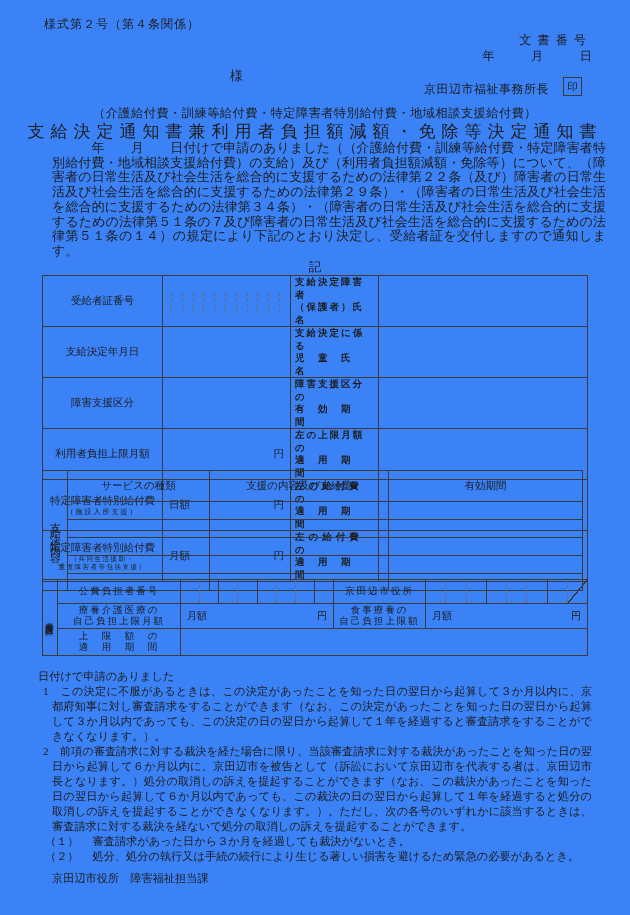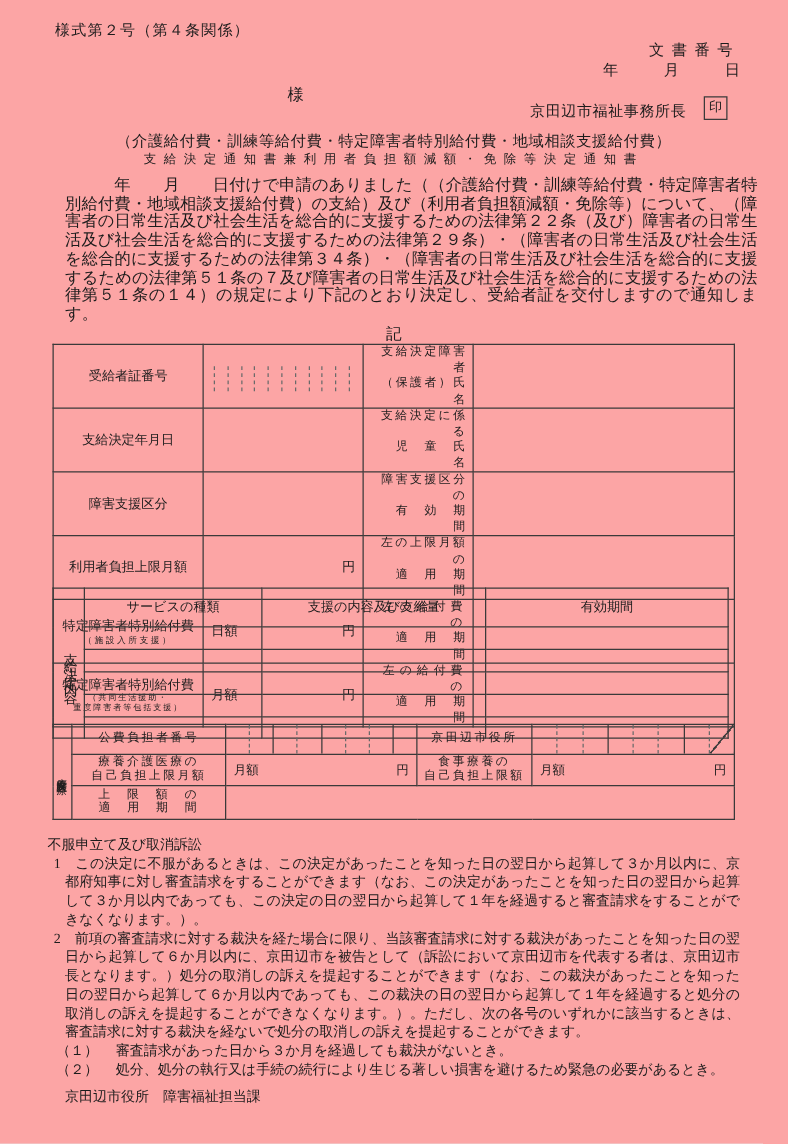--- a/index.html
+++ b/index.html
@@ -1,52 +1,52 @@
 <!DOCTYPE html>
 <html><head>
 <meta charset="utf-8">
 <style>
   html,body{margin:0;padding:0;background:#e8e8e8;}
   .page{
     position:relative;width:630px;height:915px;margin:0 auto;
-    background:#fca5a5;color:#1c1c1c;overflow:hidden;
+    background:#3b82f6;color:#1c1c1c;overflow:hidden;
     font-family:"Liberation Serif","DejaVu Serif",serif;
   }
   .abs{position:absolute;}
 
   
   .form-no{top:16px;left:44px;font-size:12px;letter-spacing:1px;}
   .docnum-block{top:33px;left:300px;width:292px;text-align:right;font-size:12.2px;line-height:15.5px;}
   .docnum-block .l1{letter-spacing:6px;}
   .addressee{top:67px;left:230px;font-size:13px;}
   .issuer{top:81px;left:424px;font-size:12px;letter-spacing:0.5px;}
   .seal-box{top:77px;left:563px;width:17px;height:17px;border:1px solid #3a3a3a;
     font-size:10.5px;line-height:17px;text-align:center;}
 
   
   .subtitle{top:105px;left:21px;width:588px;font-size:12.2px;text-align:center;letter-spacing:0.5px;}
-  .main-title{top:120px;left:21px;width:588px;font-size:10px;text-align:center;letter-spacing:6px;}
+  .main-title{top:120px;left:21px;width:588px;font-size:17px;text-align:center;letter-spacing:6px;}
 
   
   .body-par{top:141px;left:52px;width:554px;font-size:13px;line-height:14.7px;
     text-align:justify;text-justify:inter-ideograph;}
   .ki{top:259px;left:38px;width:554px;text-align:center;font-size:12.5px;}
 
   
   table{border-collapse:collapse;table-layout:fixed;}
   td{border:1px solid #3a3a3a;padding:0;vertical-align:middle;overflow:hidden;}
   .vlab{writing-mode:vertical-rl;text-orientation:upright;margin:0 auto;}
 
   
   .t1{top:275px;left:42px;}
   .t1 td{font-size:10.5px;}
   .t1 .lab{text-align:center;}
   .t1 .lab .sub{font-size:7px;letter-spacing:2px;line-height:9px;}
   .t1 .lab .sub2{font-size:6.5px;letter-spacing:1.5px;line-height:8.5px;}
-  .t1 .rlab{font-size:9.5px;line-height:12.5px;padding:0 4px;text-align:right;}
+  .t1 .rlab{font-size:9.5px;line-height:12.5px;padding:0 4px;text-align:left;font-weight:bold;}
   .ls2{letter-spacing:2px;}
   .ls4{letter-spacing:4px;}
   .val-flex{display:flex;justify-content:space-between;padding:0 6px;font-size:10.5px;}
   .yen-r{text-align:right;padding-right:6px;}
 
   
   .dstrip{display:flex;}
   .dstrip .dc{flex:1;}
   .dash-l{border-left:1px dashed #6a6a6a;}
   .solid-l{border-left:1px solid #3a3a3a;}
@@ -304,21 +304,21 @@
       <td class="lab3">
         <div>上　限　額　の</div>
         <div>適　用　期　間</div>
       </td>
       <td colspan="3"></td>
     </tr>
   </tbody>
     </table>
 
   <div class="abs appeal">
-    <div>不服申立て及び取消訴訟</div>
+    <div>日付けで申請のありました</div>
     <div class="item">1　この決定に不服があるときは、この決定があったことを知った日の翌日から起算して３か月以内に、京都府知事に対し審査請求をすることができます（なお、この決定があったことを知った日の翌日から起算して３か月以内であっても、この決定の日の翌日から起算して１年を経過すると審査請求をすることができなくなります。）。</div>
     <div class="item">2　前項の審査請求に対する裁決を経た場合に限り、当該審査請求に対する裁決があったことを知った日の翌日から起算して６か月以内に、京田辺市を被告として（訴訟において京田辺市を代表する者は、京田辺市長となります。）処分の取消しの訴えを提起することができます（なお、この裁決があったことを知った日の翌日から起算して６か月以内であっても、この裁決の日の翌日から起算して１年を経過すると処分の取消しの訴えを提起することができなくなります。）。ただし、次の各号のいずれかに該当するときは、審査請求に対する裁決を経ないで処分の取消しの訴えを提起することができます。</div>
     <div class="subitem">（１）　 審査請求があった日から３か月を経過しても裁決がないとき。</div>
     <div class="subitem">（２）　 処分、処分の執行又は手続の続行により生じる著しい損害を避けるため緊急の必要があるとき。</div>
     <div class="contact">
       <div class="c2">京田辺市役所　障害福祉担当課</div>
 
     </div>
   </div>
 

